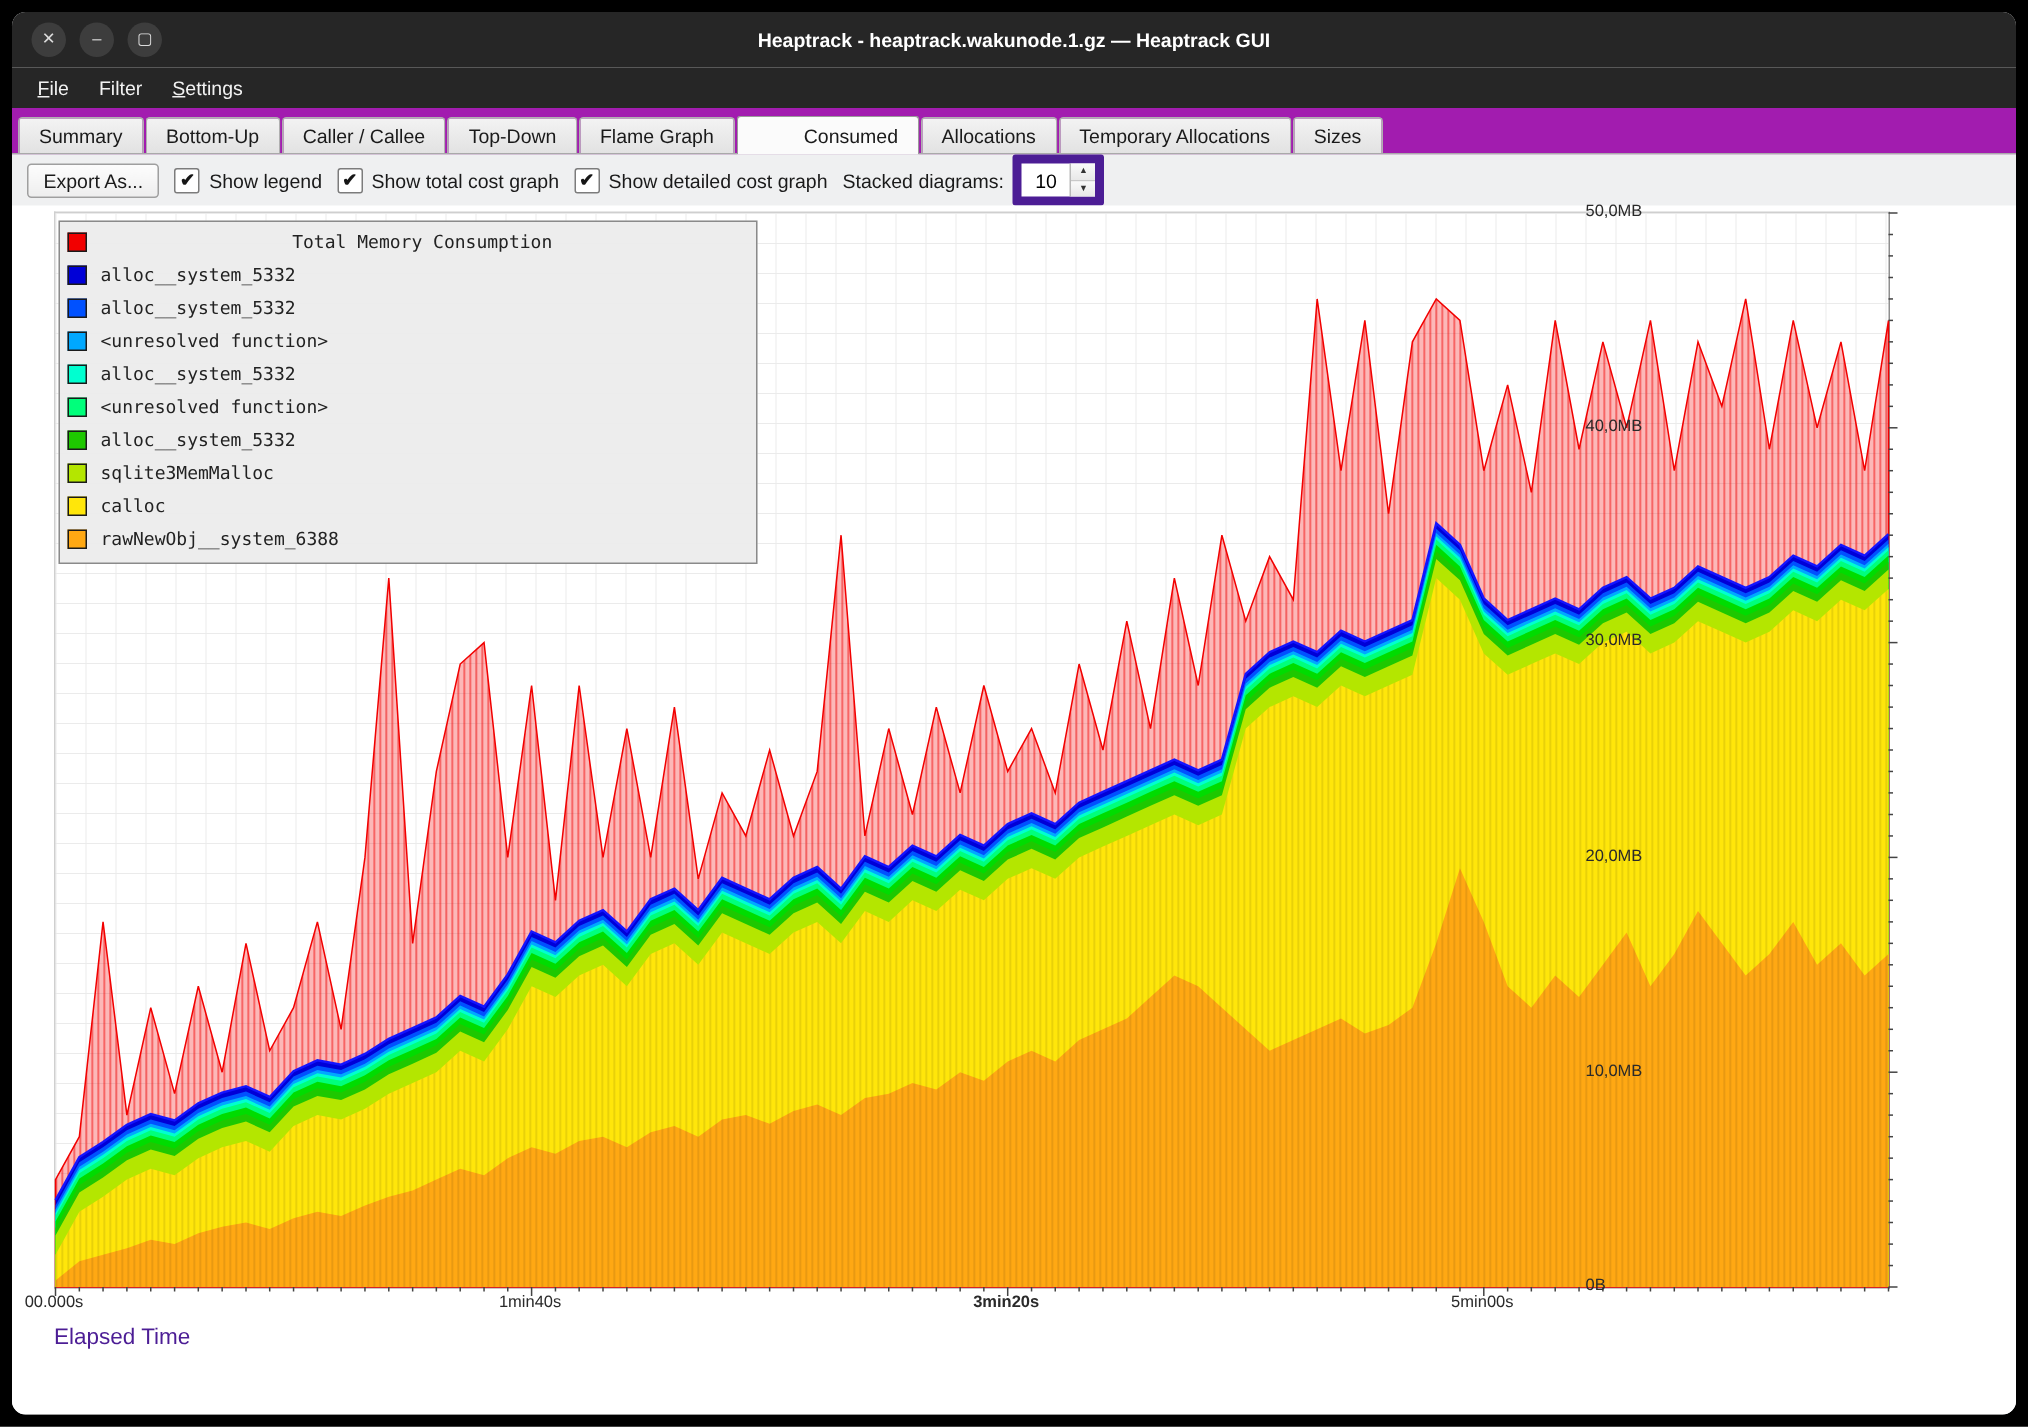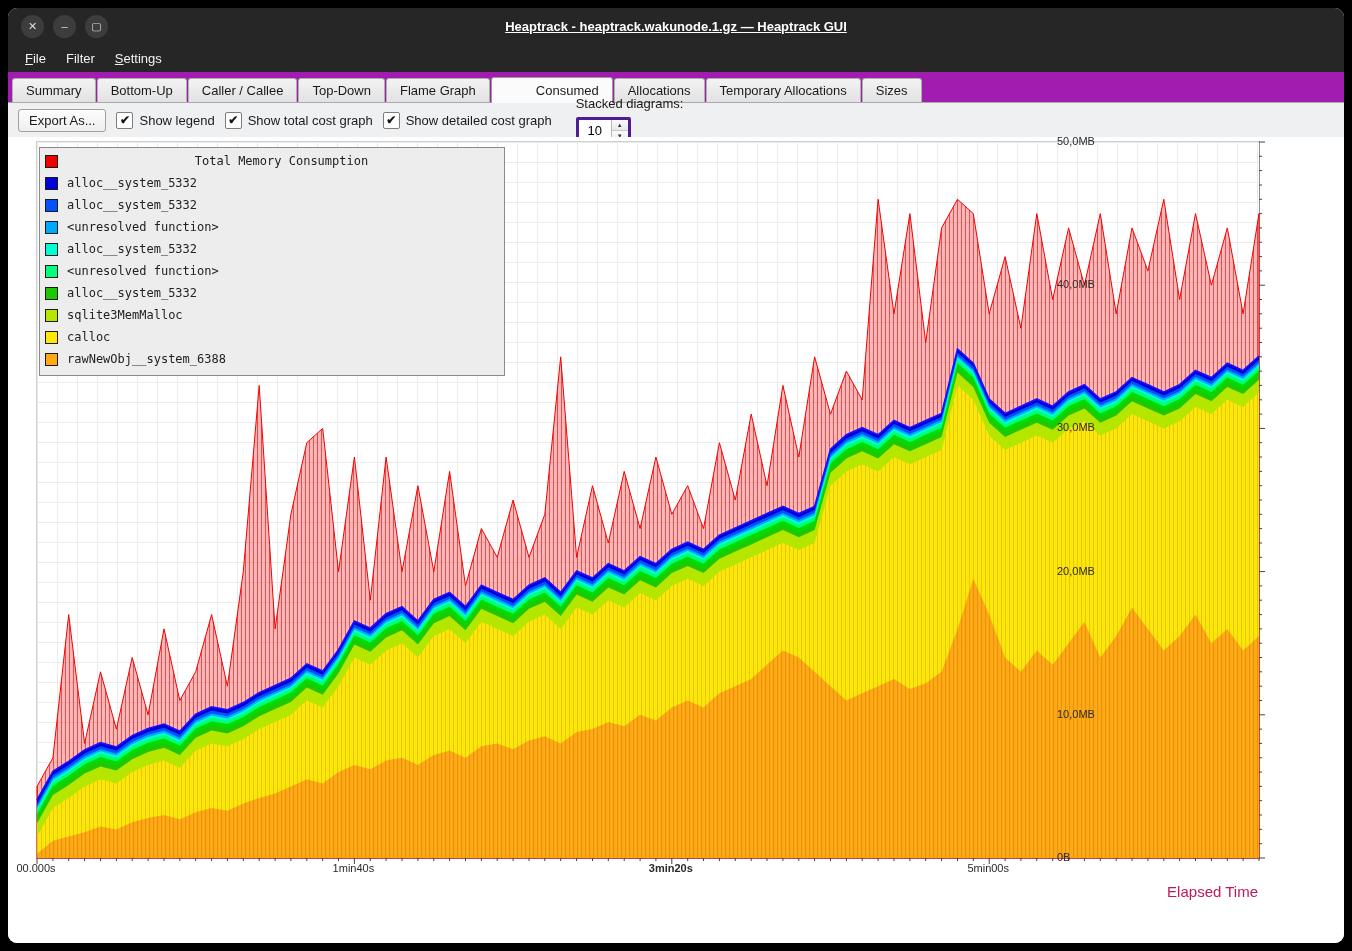--- a/index.html
+++ b/index.html
@@ -4,61 +4,61 @@
 <style>
   html,body{margin:0;padding:0;background:#000;width:1352px;height:951px;overflow:hidden;
     font-family:"Liberation Sans", sans-serif;}
   .window{position:absolute;left:8px;top:8px;width:1336px;height:935px;background:#eff0f1;
     border-radius:9px;overflow:hidden;display:flex;flex-direction:column;}
   
   .titlebar{height:37px;background:#262626;display:flex;align-items:center;position:relative;flex:0 0 auto;}
   .win-controls{display:flex;gap:9px;padding-left:13px;z-index:2;}
   .winbtn{width:23px;height:23px;border-radius:50%;background:#3d3d3d;color:#dcdcdc;display:flex;
     align-items:center;justify-content:center;font-size:11px;line-height:1;cursor:default;}
-  .title-text{position:absolute;left:0;right:0;text-align:center;color:#ffffff;font-weight:bold;font-size:13px;text-decoration:underline;}
+  .title-text{position:absolute;left:0;right:0;text-align:center;color:#ffffff;font-weight:bold;font-size:13px;}
   
   .menubar{height:27px;background:#262626;display:flex;align-items:center;padding-left:8px;gap:2px;flex:0 0 auto;}
   .menu-item{display:inline-block;color:#f2f2f2;font-size:13px;padding:4px 9px;}
   .menu-item.mn::first-letter{text-decoration:underline;}
   
   .tabbar{height:27px;background:#a21caf;display:flex;align-items:flex-end;padding:3px 4px 0 4px;
     border-bottom:1px solid #a9a9a9;flex:0 0 auto;}
   .tab{border:1px solid #b0b0b0;border-bottom:none;border-radius:3px 3px 0 0;padding:4px 13px 4px 13px;
     background:linear-gradient(#f3f3f3,#e2e2e2);font-size:13px;color:#1a1a1a;margin-right:1px;white-space:nowrap;}
   .tab.active{background:#fbfbfb;padding-top:5px;padding-bottom:5px;margin-bottom:-1px;border-color:#9a9a9a;padding-left:44px;}
   
   .toolbar{height:34px;background:#eff0f1;display:flex;align-items:center;gap:10px;padding:0 10px;flex:0 0 auto;}
   .btn{border:1px solid #9f9f9f;border-radius:3px;background:linear-gradient(#fdfdfd,#eeeeee);
     font-size:13px;color:#1a1a1a;padding:3px 10px;}
   .cb-group{display:flex;align-items:center;gap:6px;}
   .cb{width:15px;height:15px;border:1px solid #7c7c7c;border-radius:2px;background:#ffffff;display:flex;
     align-items:center;justify-content:center;}
   .cb .mark{font-size:12px;line-height:1;color:#161616;font-weight:bold;}
   .cb-label{font-size:13px;color:#1a1a1a;}
-  .stacked{margin-left:14px;display:flex;align-items:flex-start;gap:6px;flex-direction:column;}
-  .spinbox{display:flex;border:3px solid #4c1d95;border-radius:2px;background:#fff;height:22px;}
+  .stacked{display:flex;align-items:center;gap:6px;}
+  .spinbox{display:flex;border:6px solid #4c1d95;border-radius:2px;background:#fff;height:22px;}
   .spinbox input{border:none;outline:none;width:28px;font-size:13px;text-align:center;
     font-family:"Liberation Sans",sans-serif;background:transparent;}
   .spin-btns{display:flex;flex-direction:column;border-left:1px solid #b9b9b9;}
   .spin-btn{flex:1;width:16px;display:flex;align-items:center;justify-content:center;font-size:6px;
     color:#333;background:linear-gradient(#fafafa,#e8e8e8);}
   .spin-btn:first-child{border-bottom:1px solid #c9c9c9;}
   
   .chart-area{flex:1;background:#ffffff;padding:4px 0 0 28px;}
   .chart-row{display:flex;}
   .plot-stack{width:1016px;flex:0 0 auto;}
   .plot{width:1224px;height:718px;box-sizing:border-box;position:relative;background:#ffffff;
     border:1px solid #cfcfcf;border-right-color:#8f8f8f;border-bottom-color:#8f8f8f;
     background-image:linear-gradient(#ebebeb 1px, transparent 1px),
                      linear-gradient(90deg,#ebebeb 1px, transparent 1px);
     background-size:20px 20px;}
   .plot svg{position:absolute;left:0;top:0;width:100%;height:100%;overflow:visible;}
   .x-axis{position:relative;height:17px;width:1222px;}
   .x-tick{position:absolute;top:3px;transform:translateX(-50%);font-size:11px;color:#2a2a2a;white-space:nowrap;}
-  .x-title{width:1222px;text-align:right;font-size:15px;color:#be185d;margin-top:7px;}
+  .x-title{width:1222px;text-align:left;font-size:15px;color:#4c1d95;margin-top:7px;}
   .y-col{position:relative;width:62px;height:718px;margin-left:5px;flex:0 0 auto;}
   .y-tick{position:absolute;left:0;transform:translateY(-50%);font-size:11px;color:#2a2a2a;white-space:nowrap;}
   .y-title-wrap{height:718px;display:flex;align-items:center;flex:0 0 auto;}
   .y-title{writing-mode:vertical-rl;font-size:15px;color:#1d1d1d;}
   
   .legend{position:absolute;left:2px;top:5px;width:466px;box-sizing:border-box;
     background:rgba(236,236,236,0.93);border:1px solid #8a8a8a;padding:2px 8px 5px 5px;
     font-family:"DejaVu Sans Mono", monospace;font-size:12px;color:#222;z-index:5;}
   .legend-row{display:flex;align-items:center;height:22px;gap:9px;}
   .swatch{width:13px;height:13px;border:1px solid #1a1a1a;flex:0 0 auto;box-sizing:border-box;}

